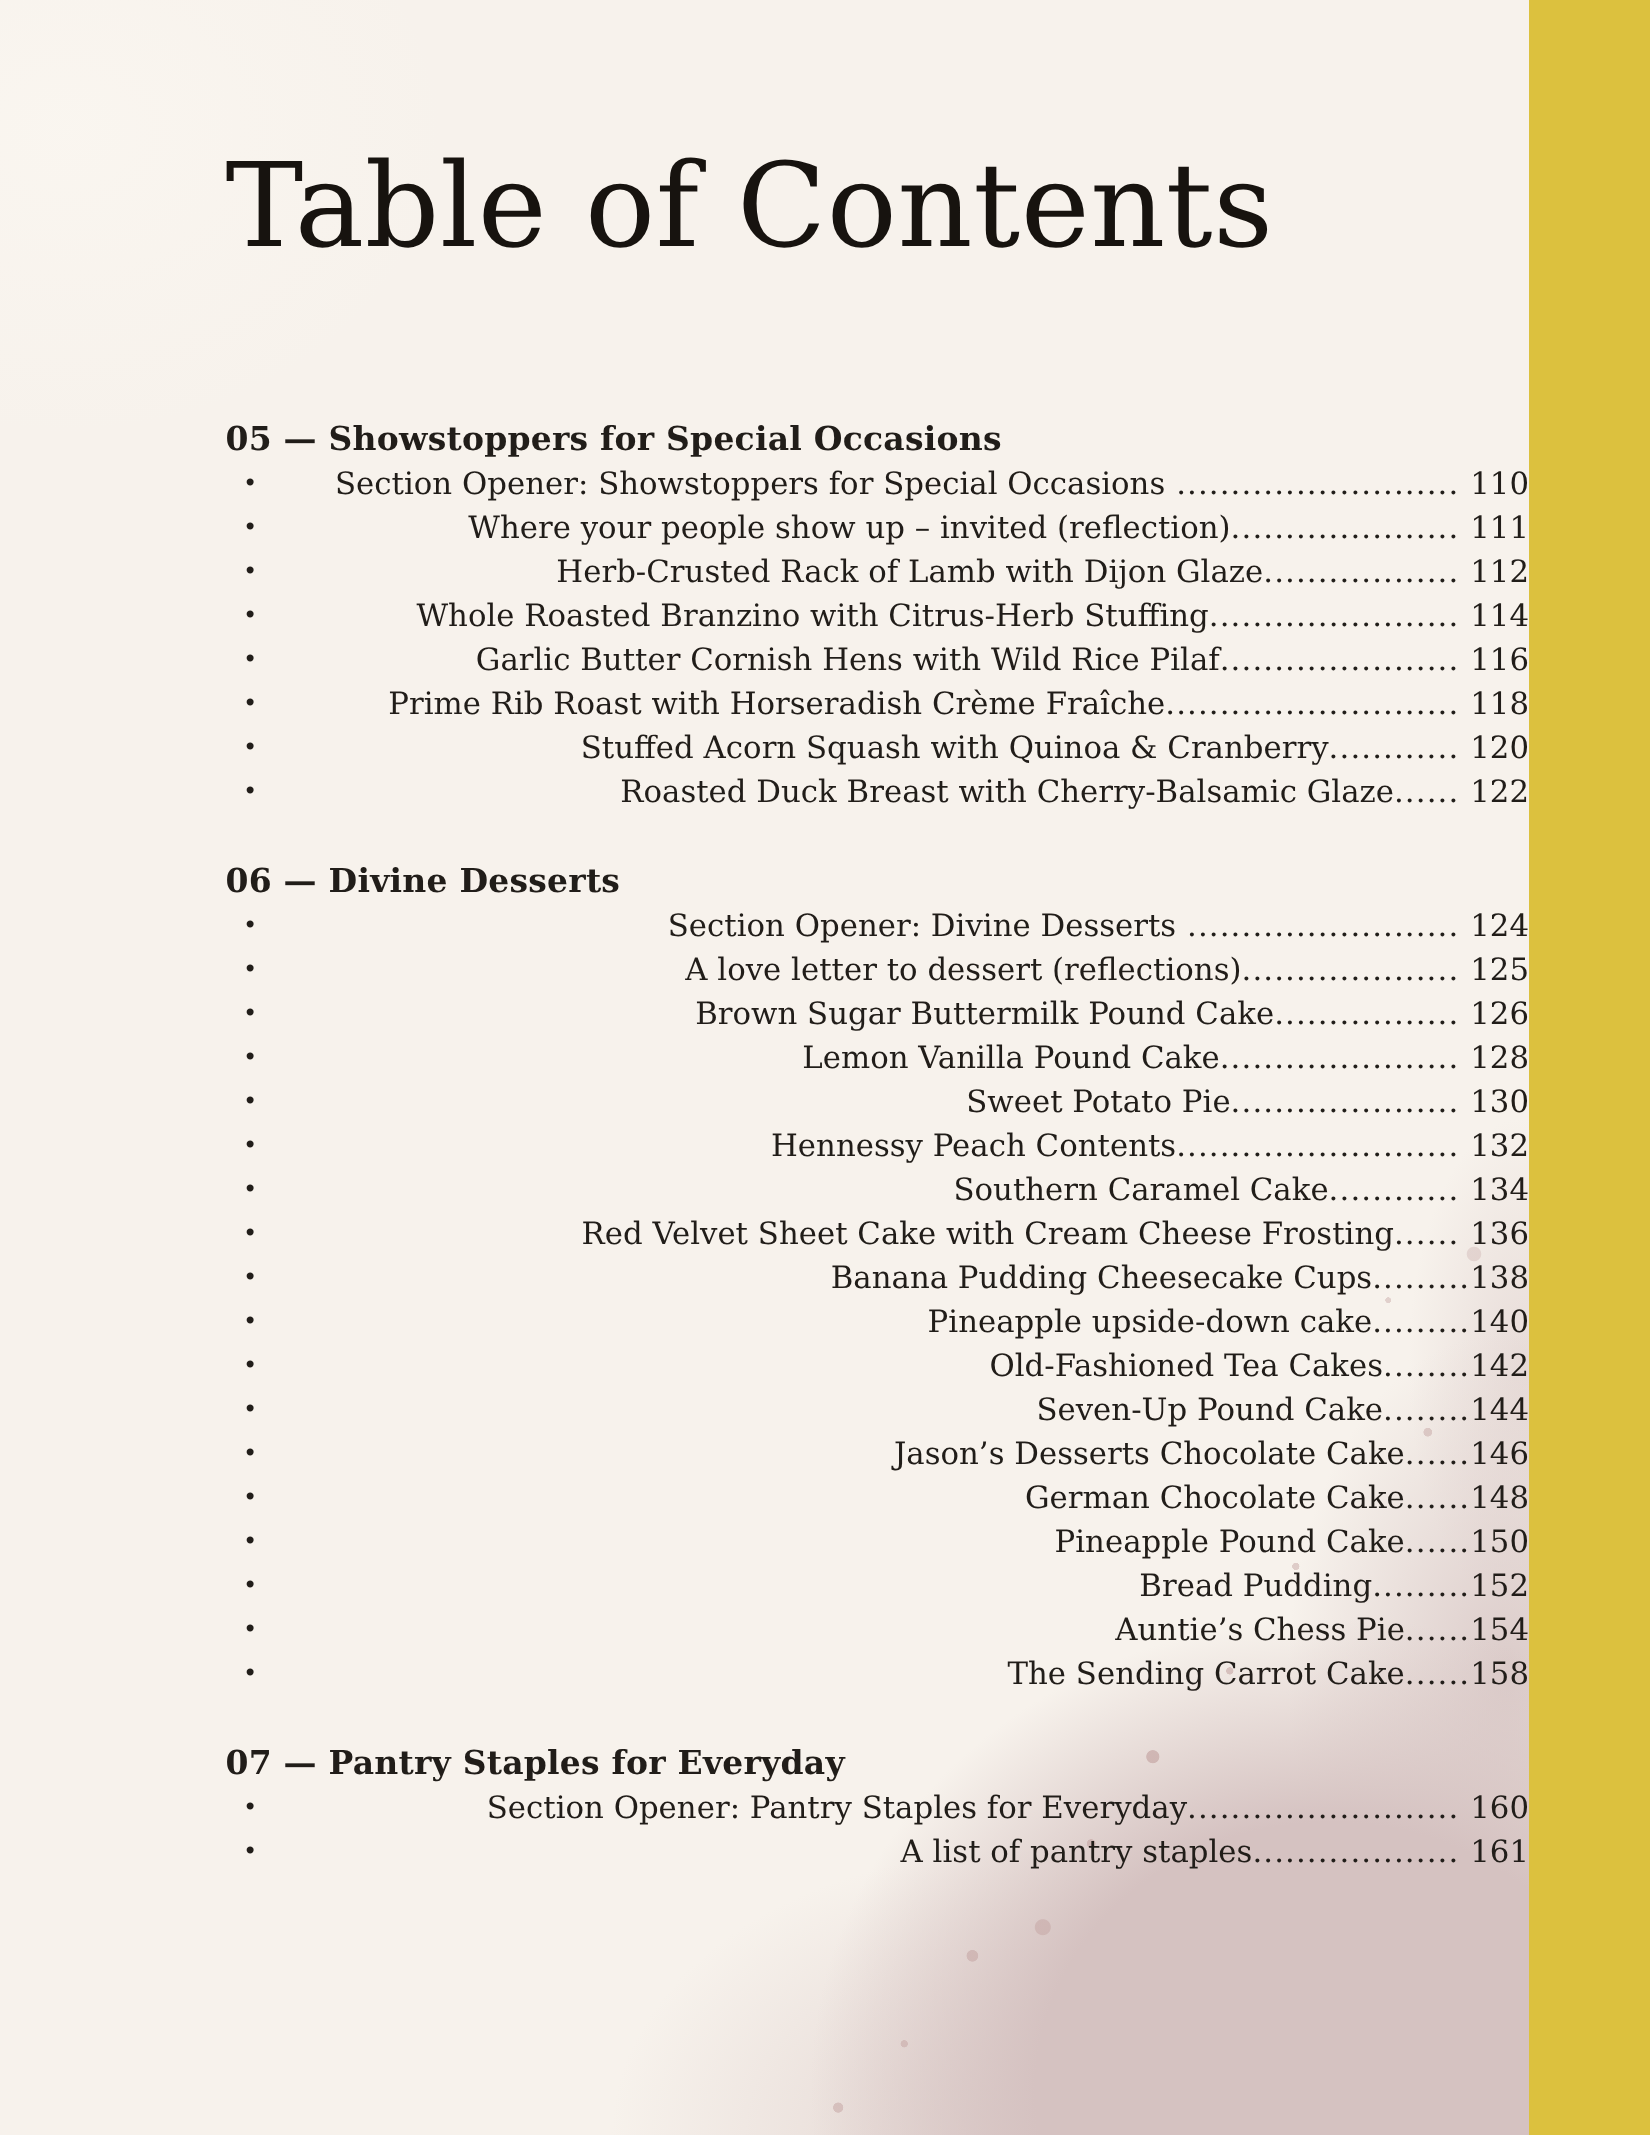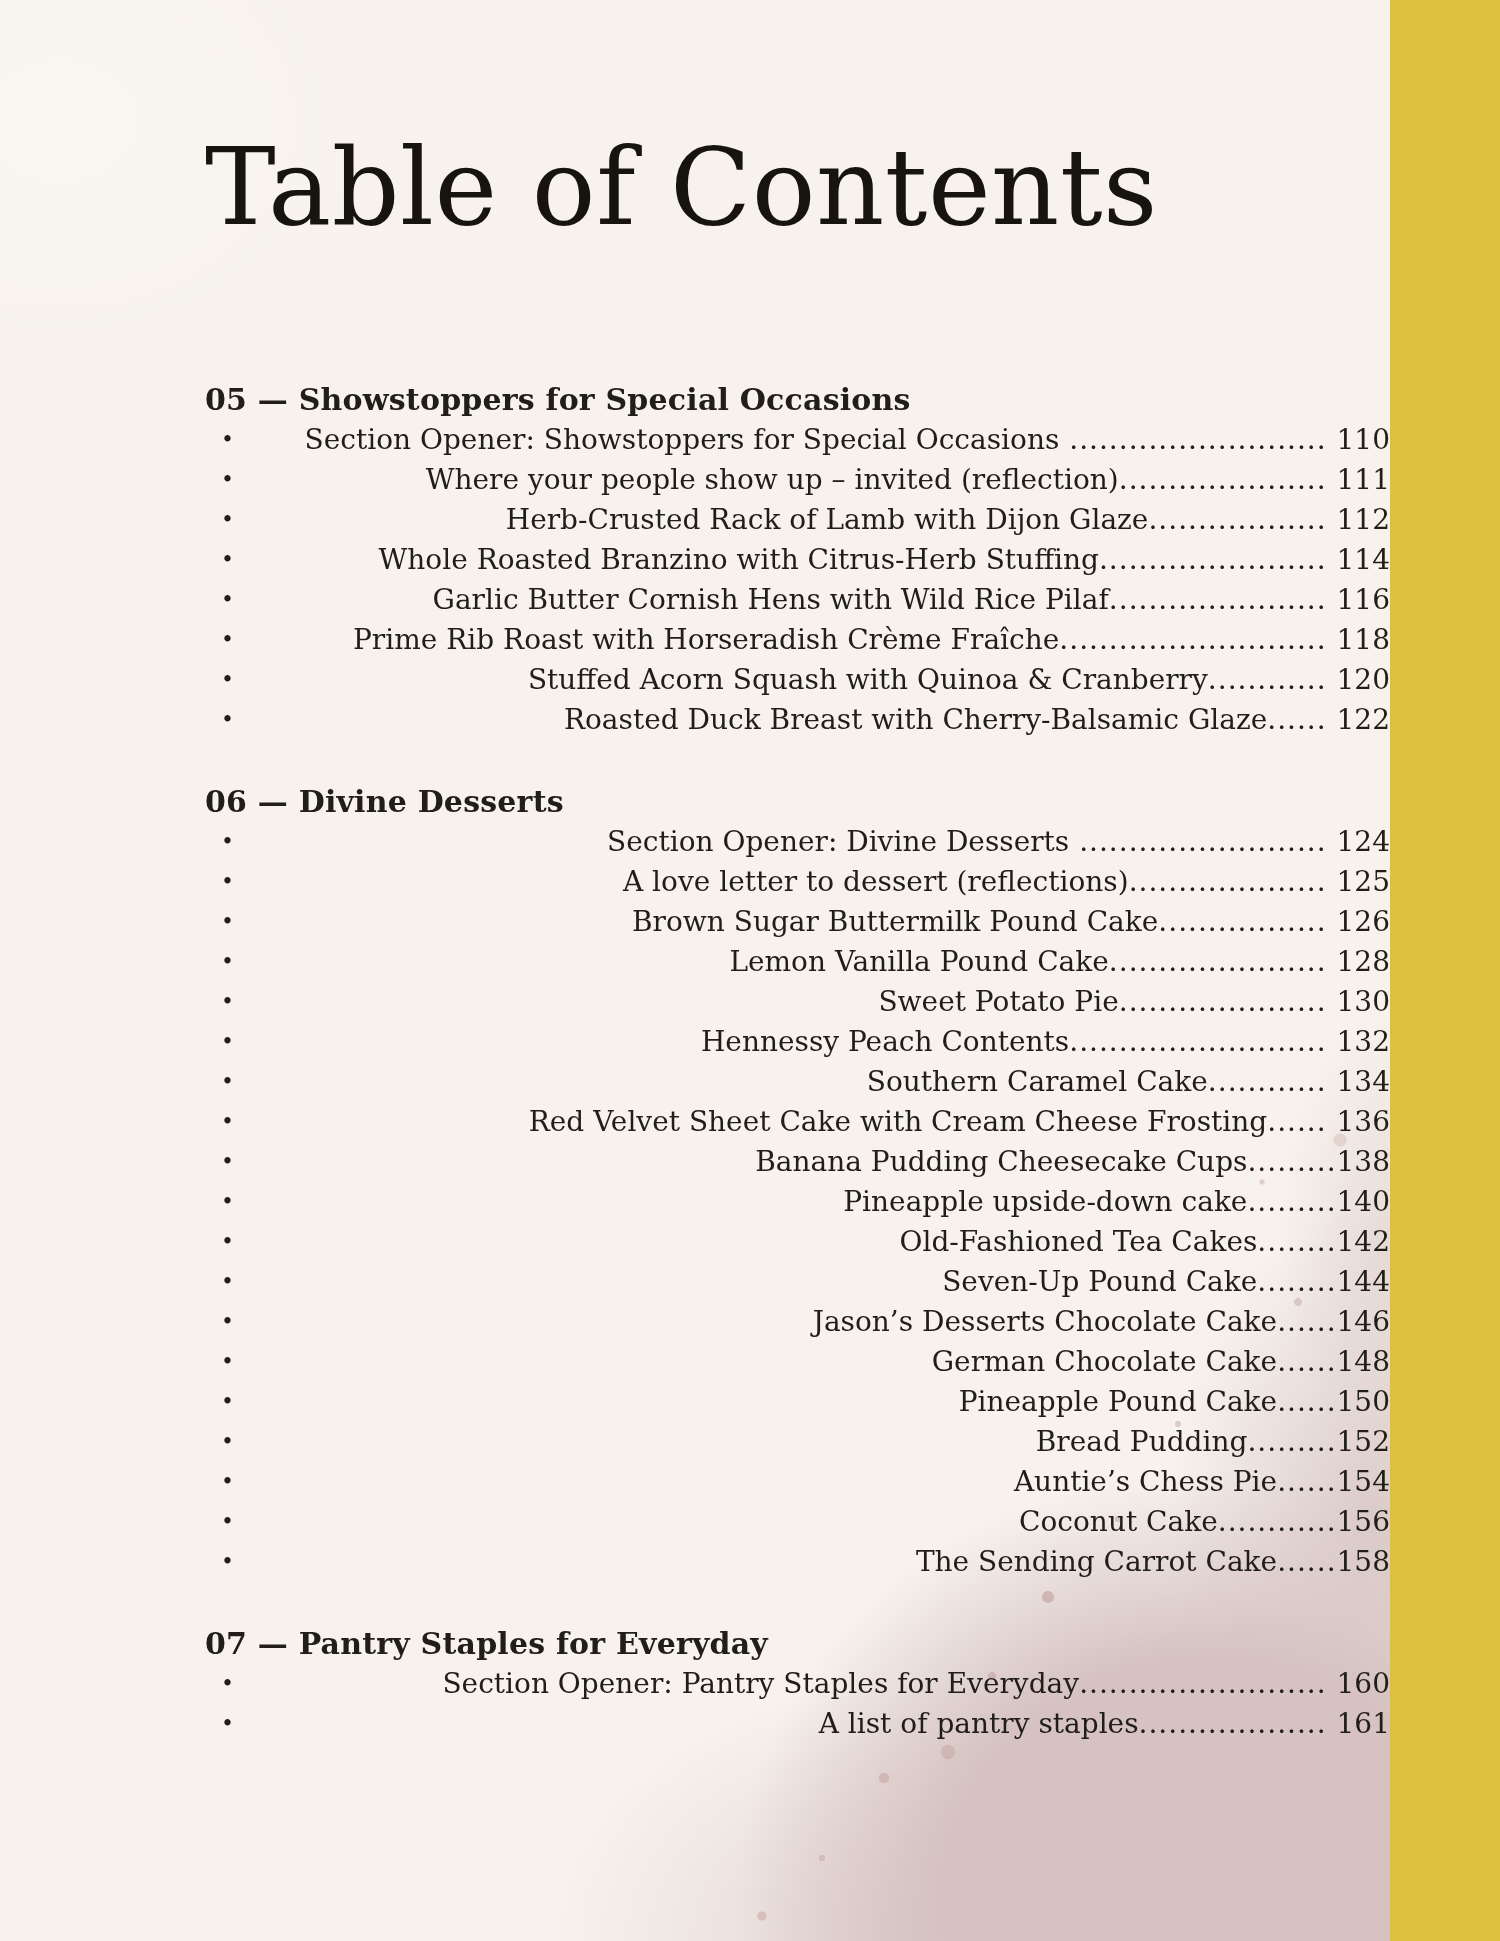--- a/index.html
+++ b/index.html
@@ -111,21 +111,20 @@
         <li class="entry"><span class="lbl">Red Velvet Sheet Cake with Cream Cheese Frosting</span><span class="dots">...... </span><span class="pg">136</span></li>
         <li class="entry"><span class="lbl">Banana Pudding Cheesecake Cups</span><span class="dots">.........</span><span class="pg">138</span></li>
         <li class="entry"><span class="lbl">Pineapple upside-down cake</span><span class="dots">.........</span><span class="pg">140</span></li>
         <li class="entry"><span class="lbl">Old-Fashioned Tea Cakes</span><span class="dots">........</span><span class="pg">142</span></li>
         <li class="entry"><span class="lbl">Seven-Up Pound Cake</span><span class="dots">........</span><span class="pg">144</span></li>
         <li class="entry"><span class="lbl">Jason’s Desserts Chocolate Cake</span><span class="dots">......</span><span class="pg">146</span></li>
         <li class="entry"><span class="lbl">German Chocolate Cake</span><span class="dots">......</span><span class="pg">148</span></li>
         <li class="entry"><span class="lbl">Pineapple Pound Cake</span><span class="dots">......</span><span class="pg">150</span></li>
         <li class="entry"><span class="lbl">Bread Pudding</span><span class="dots">.........</span><span class="pg">152</span></li>
         <li class="entry"><span class="lbl">Auntie’s Chess Pie</span><span class="dots">......</span><span class="pg">154</span></li>
-        <li class="entry"><span class="lbl">Coconut Cake</span><span class="dots">............</span><span class="pg">156</span></li>
         <li class="entry"><span class="lbl">The Sending Carrot Cake</span><span class="dots">......</span><span class="pg">158</span></li>
       </ul>
     </section>
 
     <section class="sec">
       <h2 class="sec-h"><span>07</span> <span>—</span> <span>Pantry Staples for Everyday</span></h2>
       <ul class="entries">
         <li class="entry"><span class="lbl">Section Opener: Pantry Staples for Everyday</span><span class="dots">......................... </span><span class="pg">160</span></li>
         <li class="entry"><span class="lbl">A list of pantry staples</span><span class="dots">................... </span><span class="pg">161</span></li>
       </ul>

